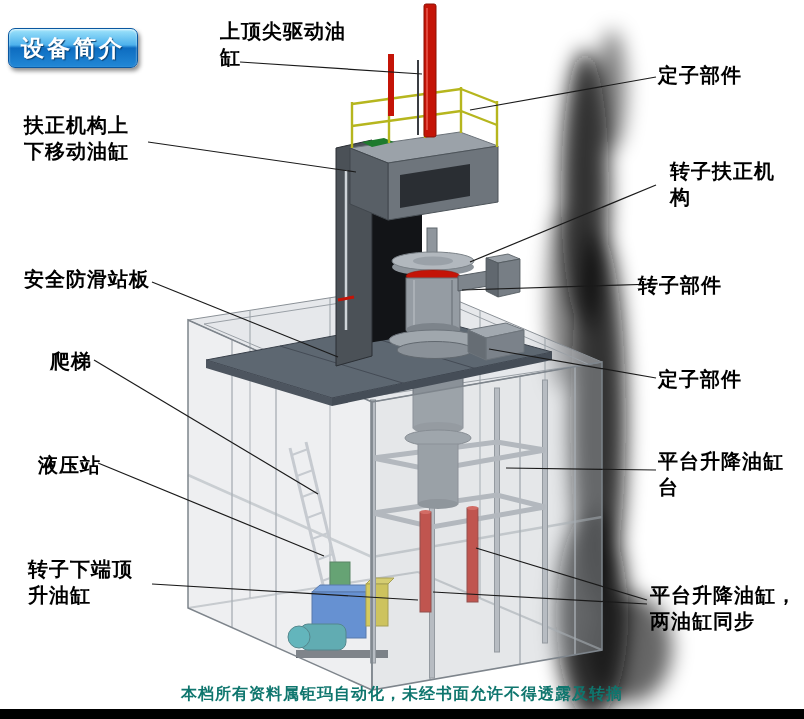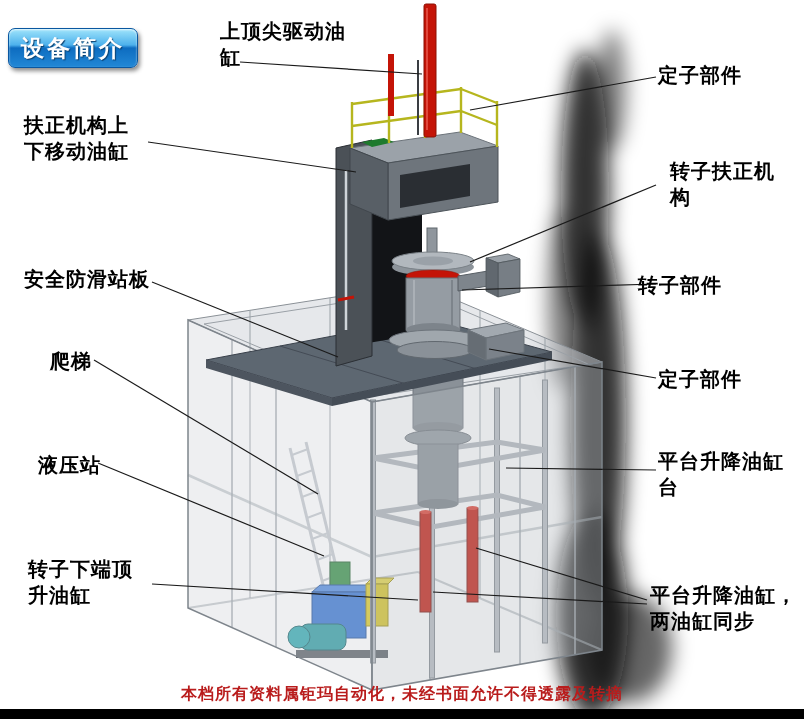--- a/index.html
+++ b/index.html
@@ -16,21 +16,21 @@
     position:absolute;left:8px;top:28px;width:128px;height:38px;z-index:6;
     display:flex;align-items:center;justify-content:center;
     background:linear-gradient(180deg,#9fe4fb 0%,#4db1ec 42%,#0d6cc0 50%,#2288d6 100%);
     border:1px solid #0a57a0;border-radius:7px;
     box-shadow:2px 3px 4px rgba(0,0,0,.45), inset 0 1px 2px rgba(255,255,255,.8);
     color:#fff;font-size:23px;font-weight:bold;letter-spacing:3px;
     text-shadow:1px 1px 1px #0a3f6e;
   }
   #footer-text{
     position:absolute;left:0;top:684px;width:804px;text-align:center;
-    font-size:16px;color:#b91c1c;font-weight:bold;letter-spacing:1px;z-index:5;
+    font-size:16px;color:#0f766e;font-weight:bold;letter-spacing:1px;z-index:5;
   }
   #bottom-bar{
     position:absolute;left:0;bottom:0;width:804px;height:10px;background:#000;z-index:6;
   }
 </style>
 </head>
 <body>
 
 <div id="page">
 

